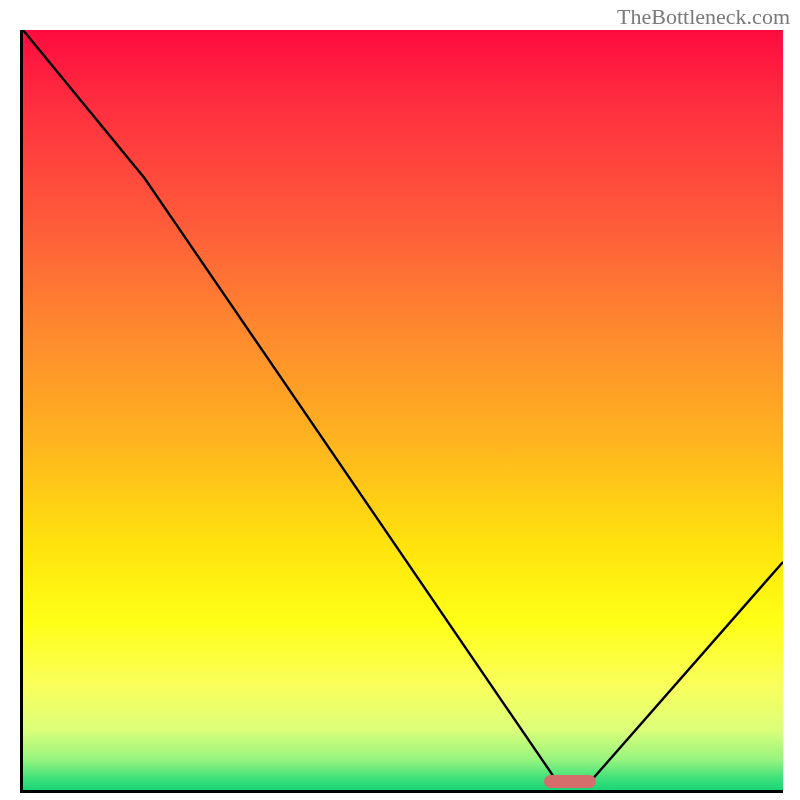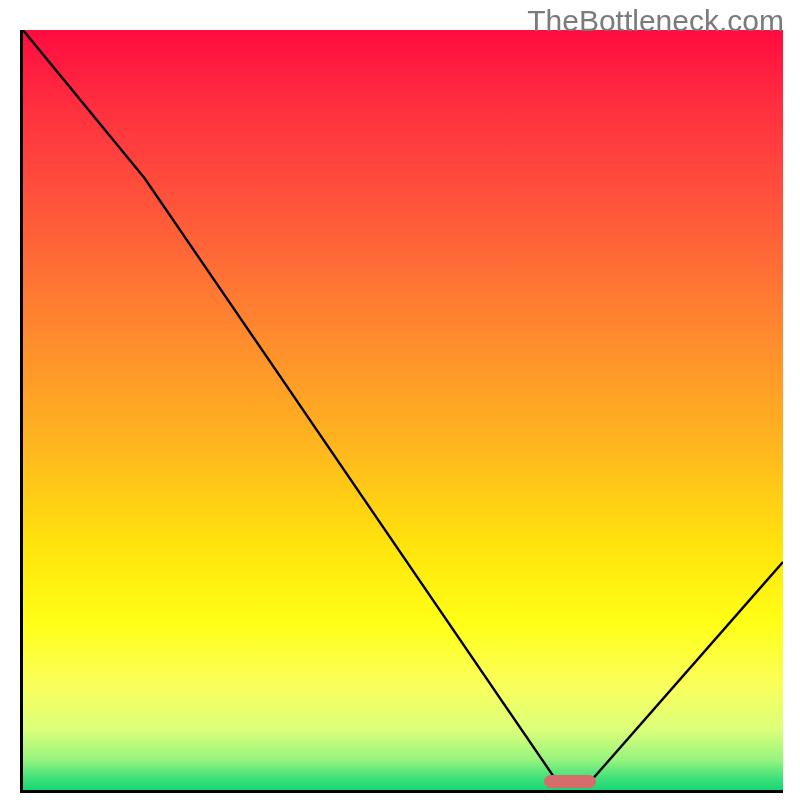--- a/index.html
+++ b/index.html
@@ -8,24 +8,24 @@
     width: 800px;
     height: 800px;
     background: #ffffff;
     font-family: Arial, Helvetica, sans-serif;
     position: relative;
     overflow: hidden;
   }
   .watermark {
     position: absolute;
     top: 4px;
-    right: 16px;
-    font-size: 30px;
+    right: 10px;
+    font-size: 22px;
     color: #7a7a7a;
-    font-family: Liberation Sans, sans-serif;
+    font-family: Liberation Serif, serif;
     z-index: 10;
   }
   .plot-area {
     position: absolute;
     left: 20px;
     top: 30px;
     width: 760px;
     height: 760px;
     border-left: 3px solid #000;
     border-bottom: 3px solid #000;

